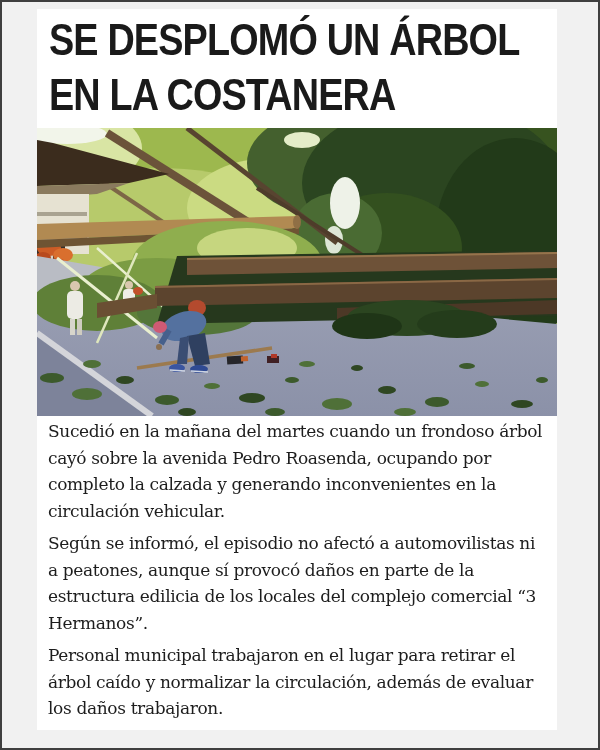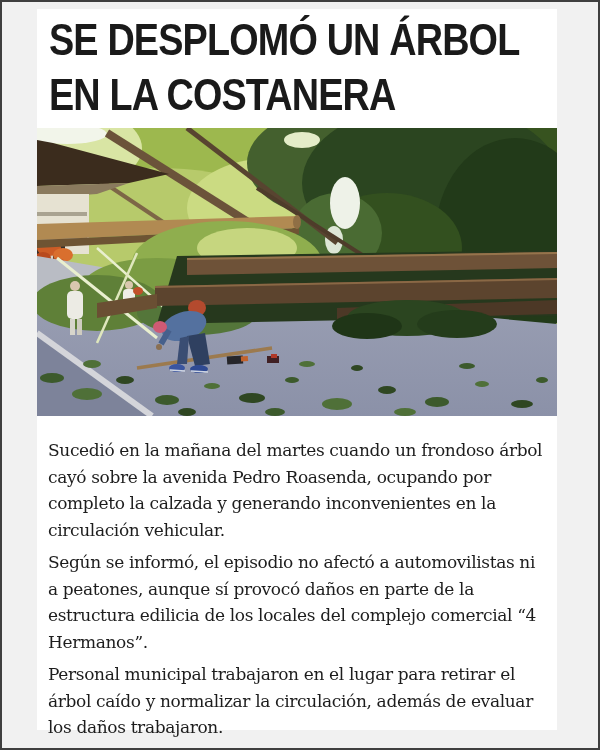--- a/index.html
+++ b/index.html
@@ -24,21 +24,21 @@
   }
   .headline-line{
     display:block;white-space:nowrap;
     transform:scaleX(0.84);transform-origin:0 0;
   }
   .photo-wrap{
     margin-top:6px;width:520px;height:288px;overflow:hidden;
   }
   .photo-wrap svg{display:block;}
   .body-text{
-    padding:21px 10px 0 11px;
+    padding:2px 10px 0 11px;
   }
   .body-text p{
     margin:0 0 6px 0;
     font-family:"DejaVu Serif","Liberation Serif",serif;
     font-size:17px;line-height:26.5px;letter-spacing:-0.35px;
     color:#1d1d1d;
   }
 </style>
 </head>
 <body>
@@ -197,17 +197,17 @@
       </g>
       <g>
         <rect x="230" y="228" width="12" height="7" fill="#402024"></rect>
         <rect x="234" y="226" width="6" height="4" fill="#b03828"></rect>
       </g>
     </svg>
   </div>
 
   <div class="body-text">
     <p>Sucedió en la mañana del martes cuando un frondoso árbol cayó sobre la avenida Pedro Roasenda, ocupando por completo la calzada y generando inconvenientes en la circulación vehicular.</p>
-    <p>Según se informó, el episodio no afectó a automovilistas ni a peatones, aunque sí provocó daños en parte de la estructura edilicia de los locales del complejo comercial “4 Hermanos”.</p>
+    <p>Según se informó, el episodio no afectó a automovilistas ni a peatones, aunque sí provocó daños en parte de la estructura edilicia de los locales del complejo comercial “3 Hermanos”.</p>
     <p>Personal municipal trabajaron en el lugar para retirar el árbol caído y normalizar la circulación, además de evaluar los daños trabajaron.</p>
   </div>
 
 </div>
 
 </body></html>

